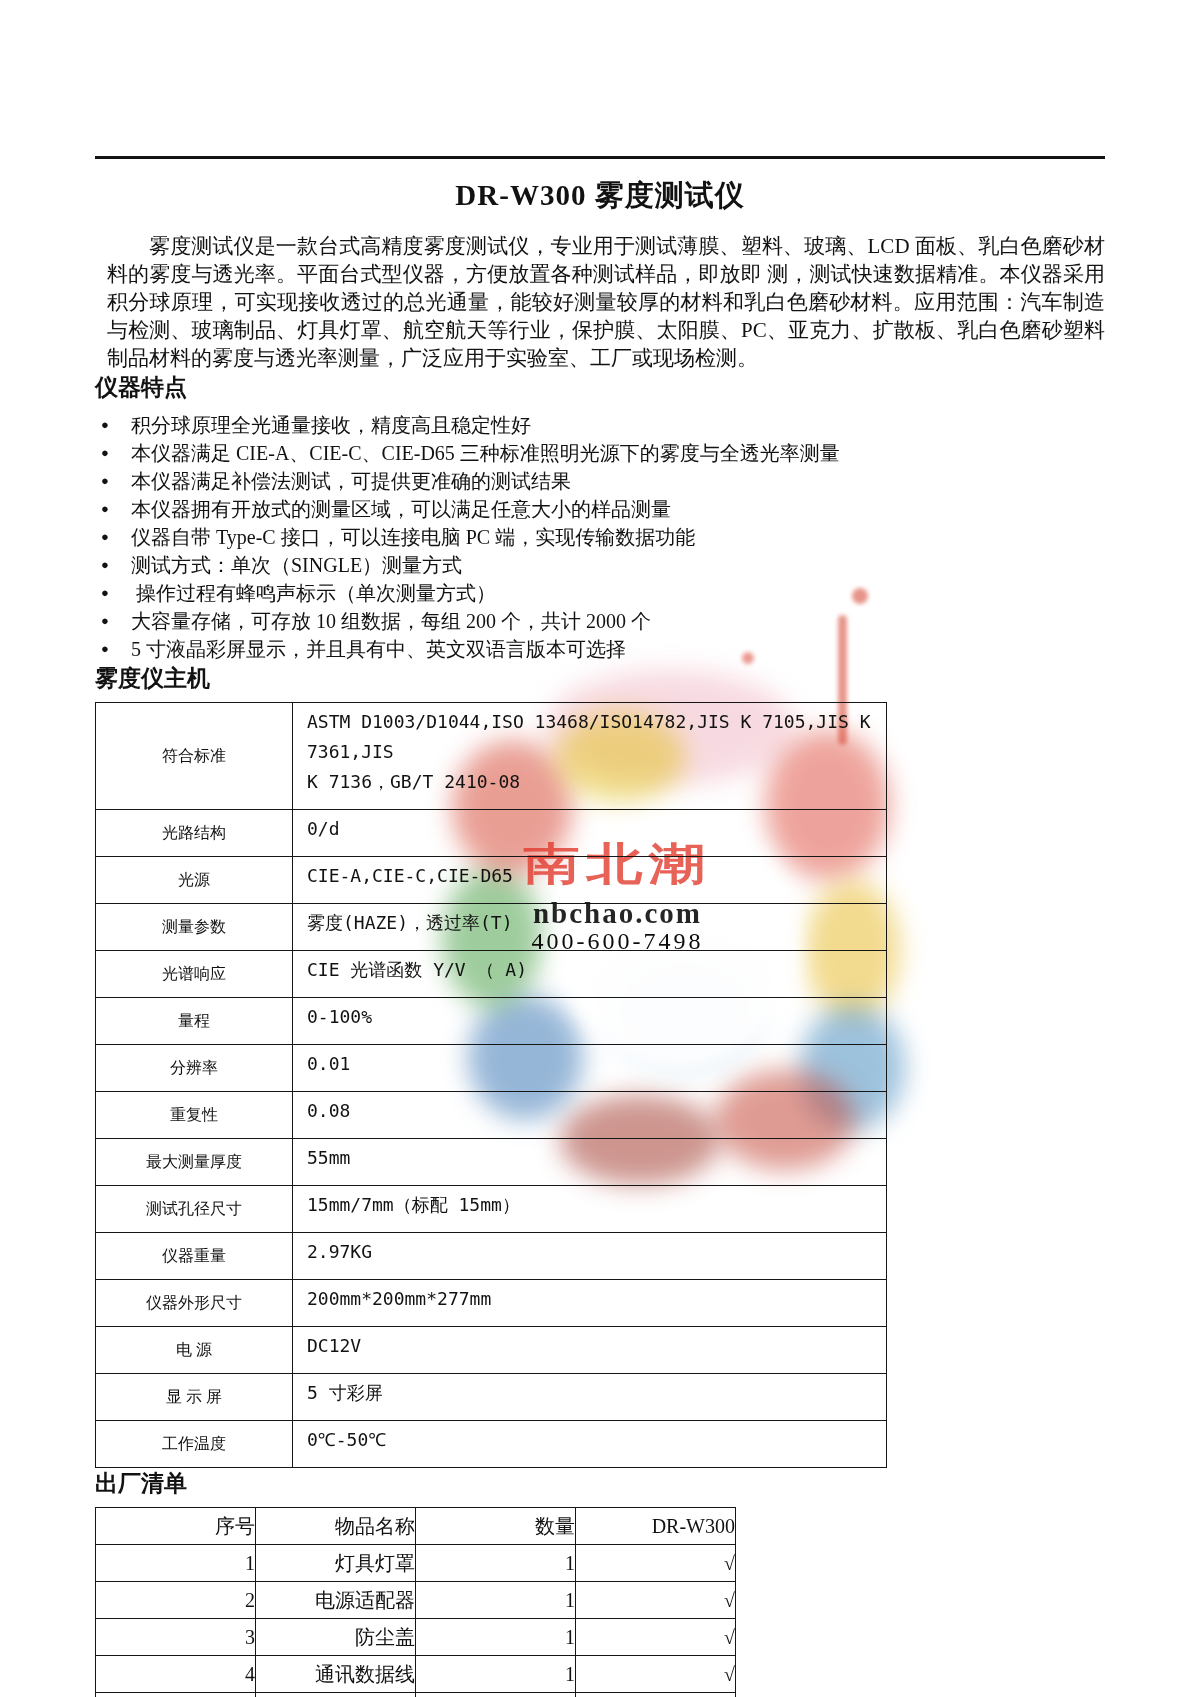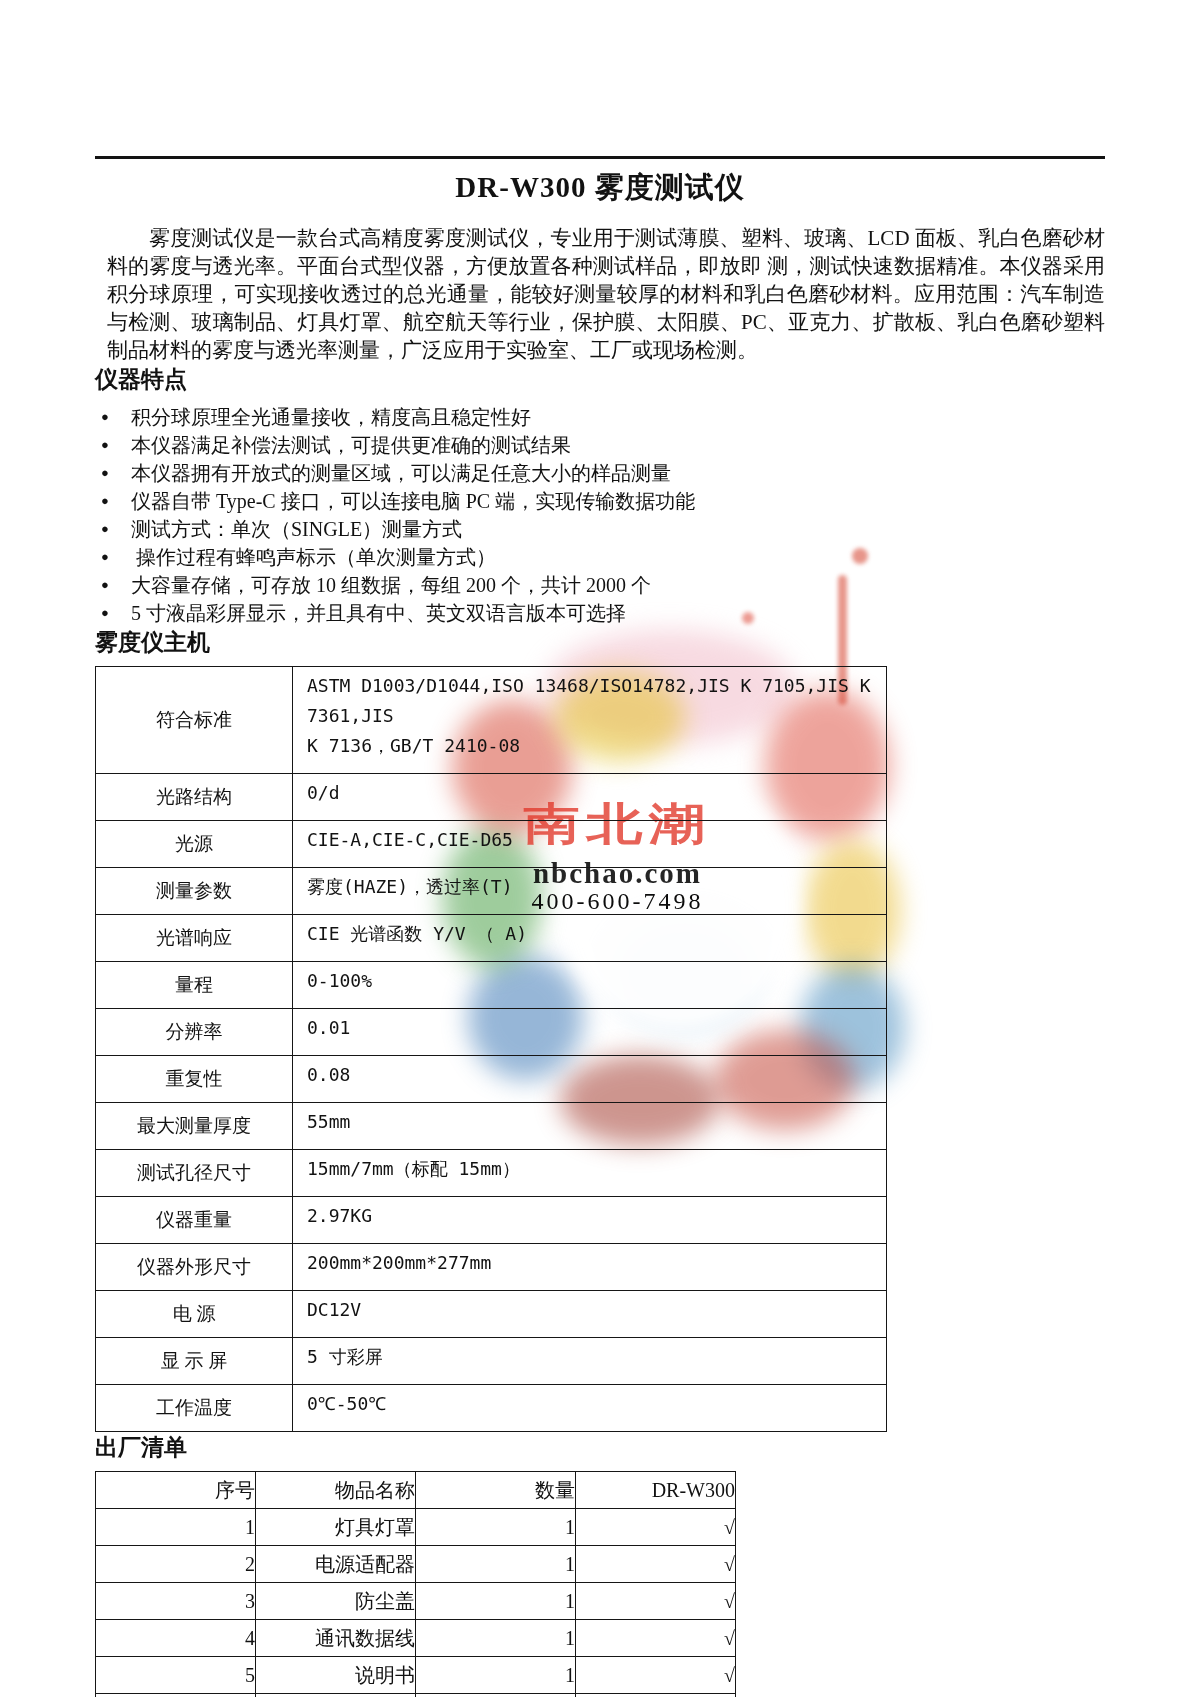--- a/index.html
+++ b/index.html
@@ -3,53 +3,53 @@
 <meta charset="utf-8">
 <style>
   html,body { margin:0; padding:0; background:#888; }
   .page {
     position:relative; width:1200px; height:1697px; margin:0 auto;
     background:#ffffff; overflow:hidden;
     font-family:"Liberation Serif","DejaVu Serif",serif; color:#121212;
   }
 
   
-  .watermark { position:absolute; inset:0; z-index:1; pointer-events:none; }
+  .watermark { position:absolute; inset:0; z-index:1; pointer-events:none;margin-top:40px; }
   .blob { position:absolute; border-radius:50%; filter:blur(13px); opacity:.5; }
   .drip { position:absolute; border-radius:8px; filter:blur(2px); opacity:.55; }
   .hole { position:absolute; border-radius:50%; background:#fff; filter:blur(9px); opacity:.95; }
   .wm-text { position:absolute; left:500px; width:235px; text-align:center; }
   .wm-brand  { top:790px; font-size:52px; font-weight:bold; color:#e23b2e;
                letter-spacing:6px; transform:scale(1.08,.85); opacity:.8; }
   .wm-domain { top:857px; font-size:29px; font-weight:bold; color:#000000;
                letter-spacing:2px; opacity:.85; }
   .wm-phone  { top:888px; font-size:24px; color:#000000; letter-spacing:3px; opacity:.95; }
 
   
   .content { position:relative; z-index:2; padding:168px 95px 0 95px; }
   .top-rule { position:absolute; left:95px; right:95px; top:156px; height:3px; background:#131313; }
 
-  h1.title { margin:0; text-align:center; font-size:29px; font-weight:bold; letter-spacing:1px; }
+  h1.title { margin:8px; text-align:center; font-size:29px; font-weight:bold; letter-spacing:1px; }
   p.intro  { margin:16px 0 0 12px; font-size:21px; line-height:28px;
              text-align:justify; text-indent:2em; }
 
   h2.sec { margin:0; font-size:23px; font-weight:bold; }
   .sec-features { margin-top:24px; }
   .sec-specs    { margin-top:12px; }
   .sec-packing  { margin-top:14px; }
 
   ul.features { list-style:none; margin:8px 0 0 0; padding:0; }
   ul.features li { position:relative; padding-left:36px; font-size:20px;
                    line-height:28px; white-space:pre-wrap; }
   ul.features li::before { content:"●"; position:absolute; left:6px; top:0;
                            font-size:13px; line-height:28px; }
 
   table.specs { border-collapse:collapse; table-layout:fixed; width:792px; margin-top:8px; }
   table.specs td { border:1.5px solid #161616; }
-  table.specs td.label { width:196px; text-align:center; font-size:19px; height:34px; padding:0; }
+  table.specs td.label { width:196px; text-align:center; font-size:16px; height:34px; padding:0; }
   table.specs td.value { font-family:"DejaVu Sans Mono","Liberation Mono",monospace;
                          font-size:18px; line-height:30px; padding:4px 6px 12px 14px;
                          white-space:pre-line; }
 
   table.packing { border-collapse:collapse; table-layout:fixed; margin-top:8px; }
   table.packing td { border:1.5px solid #161616; width:159px; height:36px;
                      text-align:right; font-size:20px; padding:0; }
 </style>
 </head>
 <body>
@@ -80,20 +80,21 @@
   <div class="top-rule"></div>
   <div class="content">
 
     <h1 class="title">DR-W300 雾度测试仪</h1>
 
     <p class="intro">雾度测试仪是一款台式高精度雾度测试仪，专业用于测试薄膜、塑料、玻璃、LCD 面板、乳白色磨砂材料的雾度与透光率。平面台式型仪器，方便放置各种测试样品，即放即 测，测试快速数据精准。本仪器采用积分球原理，可实现接收透过的总光通量，能较好测量较厚的材料和乳白色磨砂材料。应用范围：汽车制造与检测、玻璃制品、灯具灯罩、航空航天等行业，保护膜、太阳膜、PC、亚克力、扩散板、乳白色磨砂塑料制品材料的雾度与透光率测量，广泛应用于实验室、工厂或现场检测。</p>
 
     <h2 class="sec sec-features">仪器特点</h2>
     <ul class="features" id="features-list">
         <li>积分球原理全光通量接收，精度高且稳定性好</li>
+        <li>本仪器满足 CIE-A、CIE-C、CIE-D65 三种标准照明光源下的雾度与全透光率测量</li>
         <li>本仪器满足补偿法测试，可提供更准确的测试结果</li>
         <li>本仪器拥有开放式的测量区域，可以满足任意大小的样品测量</li>
         <li>仪器自带 Type-C 接口，可以连接电脑 PC 端，实现传输数据功能</li>
         <li>测试方式：单次（SINGLE）测量方式</li>
         <li> 操作过程有蜂鸣声标示（单次测量方式）</li>
         <li>大容量存储，可存放 10 组数据，每组 200 个，共计 2000 个</li>
         <li>5 寸液晶彩屏显示，并且具有中、英文双语言版本可选择</li>
       </ul>
 
     <h2 class="sec sec-specs">雾度仪主机</h2>

